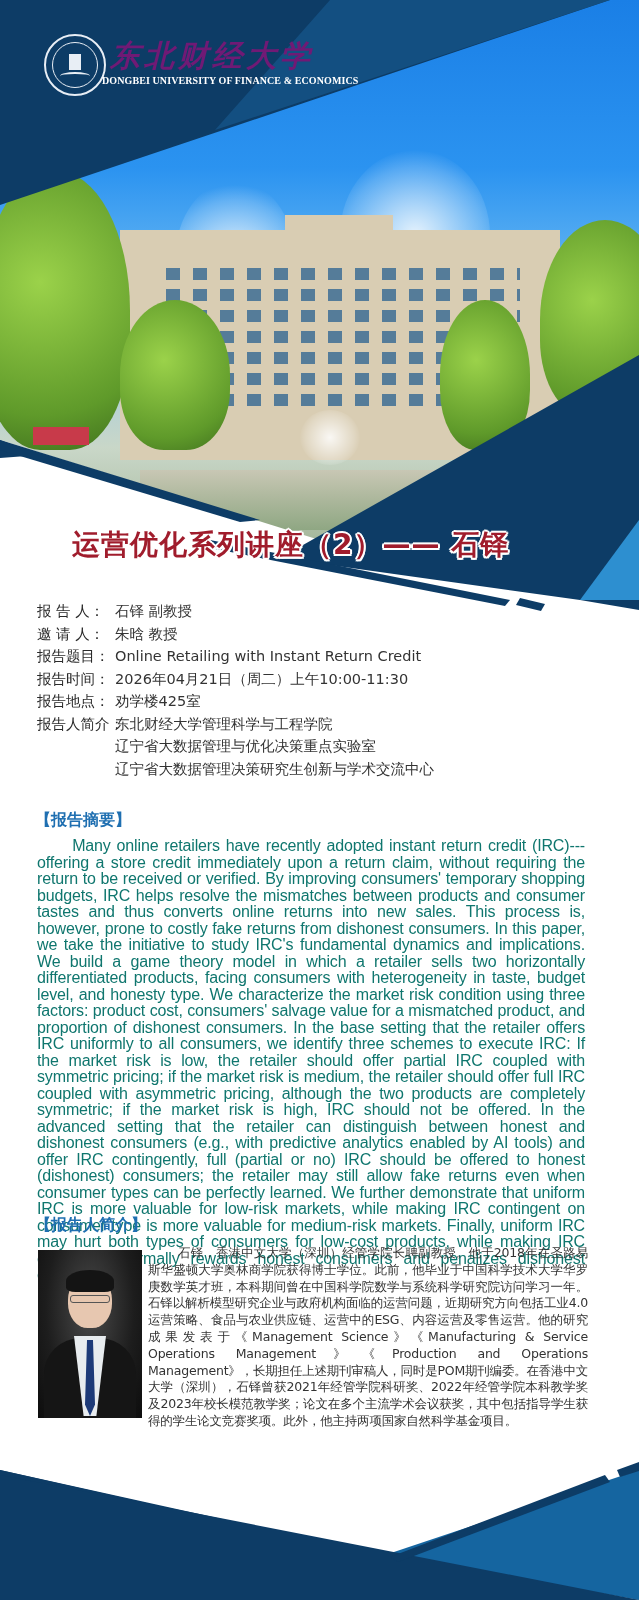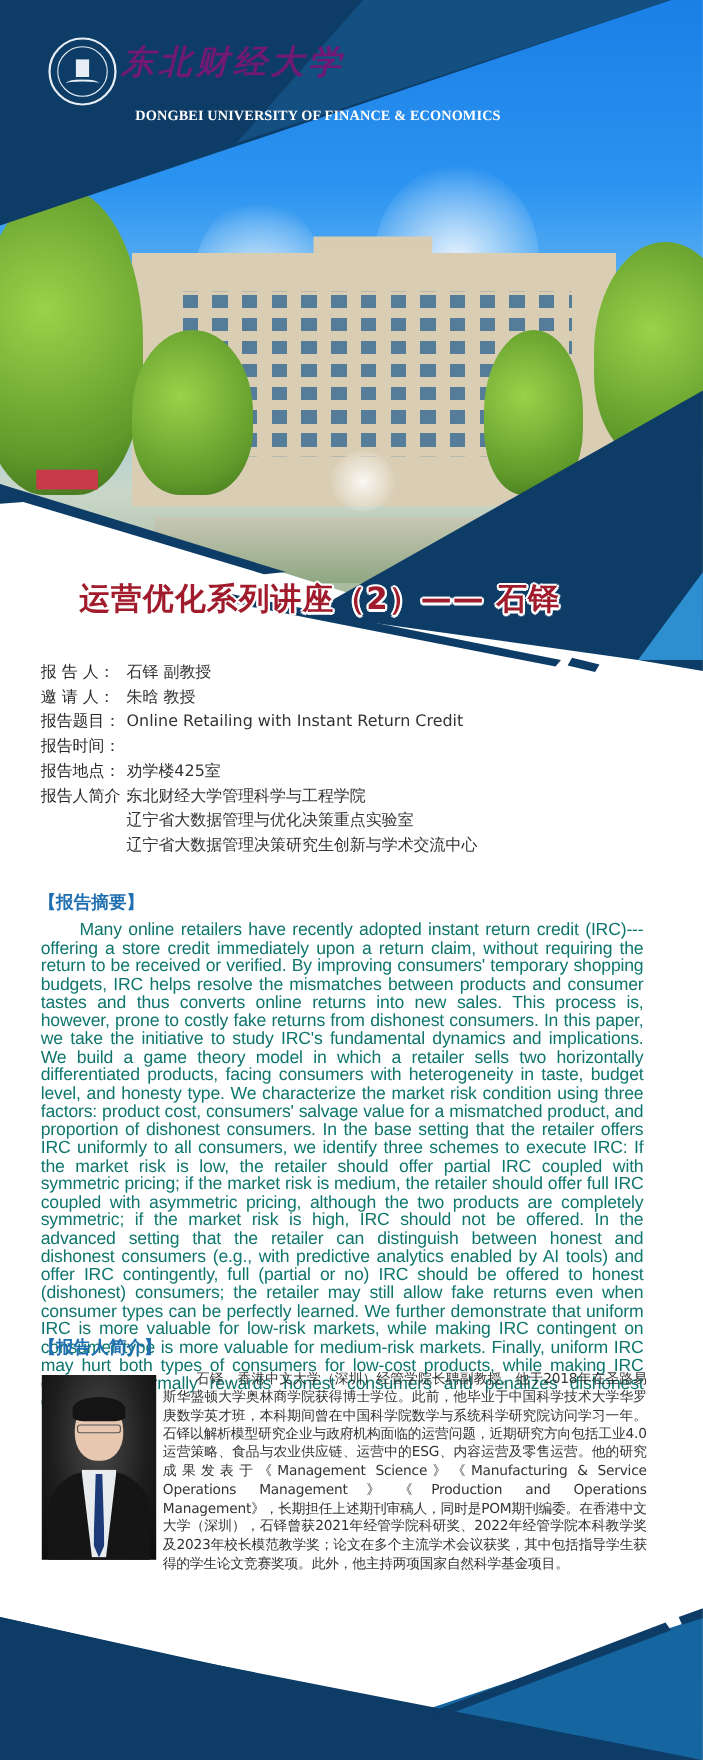--- a/index.html
+++ b/index.html
@@ -21,21 +21,21 @@
   .pool { left: 140px; top: 470px; width: 400px; height: 60px; background: linear-gradient(180deg,#c8c7b4,#8fa783); }
   .banner-red { left: 33px; top: 427px; width: 56px; height: 18px; background: #c83a4a; }
 
   .shape { position: absolute; left: 0; top: 0; }
 
   .logo { left: 44px; top: 34px; width: 62px; height: 62px; border-radius: 50%; border: 2px solid #e8eef5; box-sizing: border-box; }
   .logo-inner { left: 52px; top: 42px; width: 46px; height: 46px; border-radius: 50%; border: 1px solid #e8eef5; box-sizing: border-box; }
   .logo-tower { left: 69px; top: 54px; width: 12px; height: 16px; background: #e8eef5; }
   .logo-book { left: 60px; top: 72px; width: 30px; height: 8px; border-top: 2px solid #e8eef5; border-radius: 50% 50% 0 0; box-sizing: border-box; }
   .univ-cn { left: 110px; top: 36px; color: #701a75; font-family: "DejaVu Serif", serif; font-style: italic; font-size: 30px; letter-spacing: 4px; font-weight: bold; }
-  .univ-en { left: 123px; top: 75px; color: #ffffff; font-family: "Liberation Serif", serif; font-size: 13px; font-weight: bold; letter-spacing: 0.1px; margin-top: 22px; }
+  .univ-en { left: 102px; top: 75px; color: #ffffff; font-family: "Liberation Serif", serif; font-size: 10px; font-weight: bold; letter-spacing: 0.1px; }
 
   .title { left: 72px; top: 526px; color: #a01c2c; font-family: "DejaVu Sans", sans-serif; font-weight: bold; font-size: 28px; letter-spacing: 1px;
     text-shadow: -1.5px -1.5px 0 #fff, 1.5px -1.5px 0 #fff, -1.5px 1.5px 0 #fff, 1.5px 1.5px 0 #fff, 0 2px 0 #fff, 2px 0 0 #fff, -2px 0 0 #fff, 0 -2px 0 #fff; white-space: nowrap; }
 
   .info { left: 37px; top: 600px; width: 520px; }
   .info-row { display: flex; font-size: 14.5px; line-height: 22.5px; color: #333; }
   .info-label { width: 78px; font-weight: normal; color: #2a2a2a; white-space: pre; }
   .info-value { color: #333; white-space: nowrap; }
   .info-sub { padding-left: 78px; font-size: 14.5px; line-height: 22.5px; color: #333; white-space: nowrap; }
 
@@ -111,20 +111,21 @@
   <div class="info-row">
     <span class="info-label">邀 请 人：</span>
     <span class="info-value">朱晗 教授</span>
   </div>
   <div class="info-row">
     <span class="info-label">报告题目：</span>
     <span class="info-value">Online Retailing with Instant Return Credit</span>
   </div>
   <div class="info-row">
     <span class="info-label">报告时间：</span>
+    <span class="info-value">2026年04月21日（周二）上午10:00-11:30</span>
   </div>
   <div class="info-row">
     <span class="info-label">报告地点：</span>
     <span class="info-value">劝学楼425室</span>
   </div>
   <div class="info-row">
     <span class="info-label">报告人简介：</span>
     <span class="info-value">东北财经大学管理科学与工程学院</span>
   </div>
   <div class="info-sub">辽宁省大数据管理与优化决策重点实验室</div>

